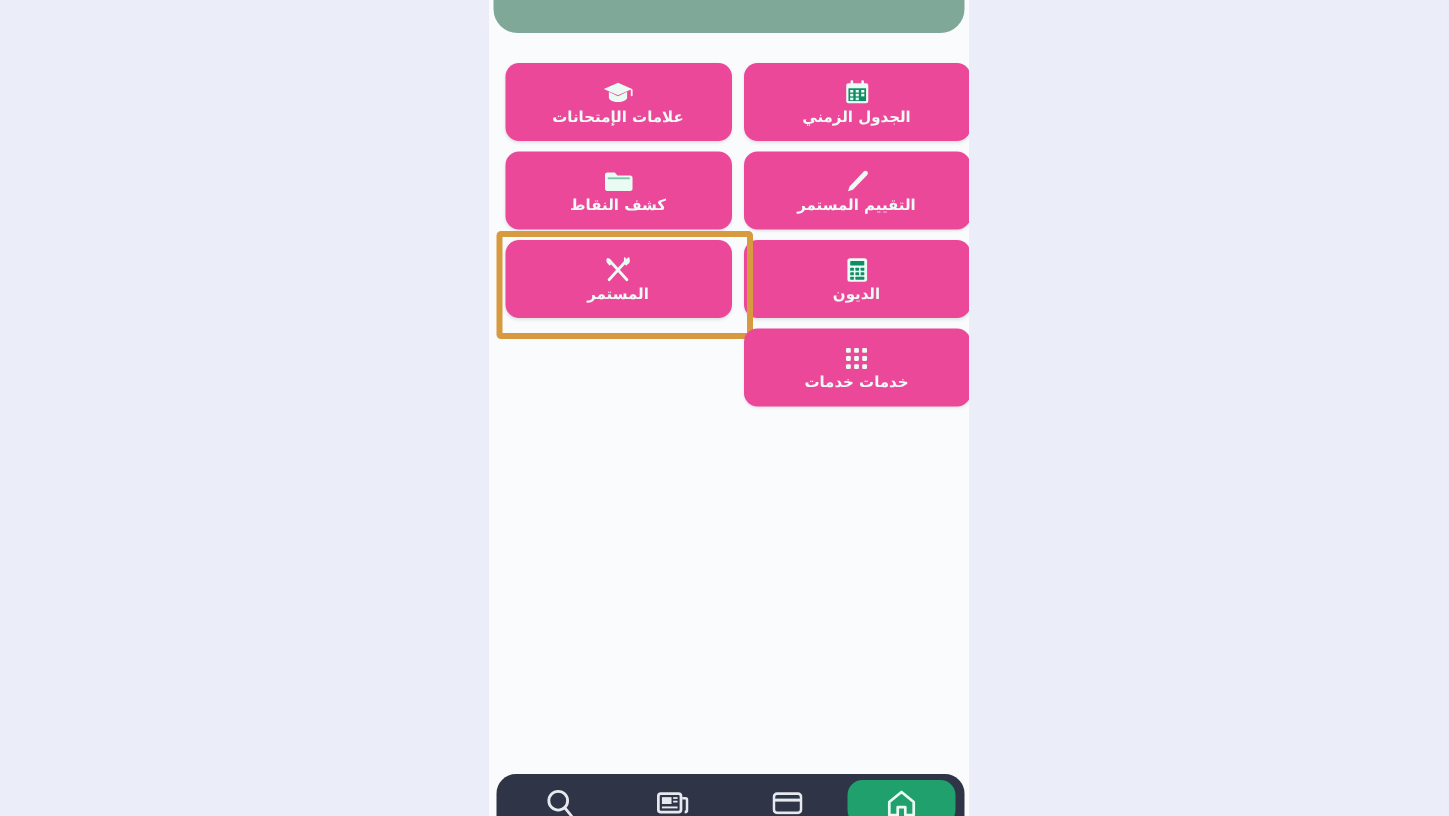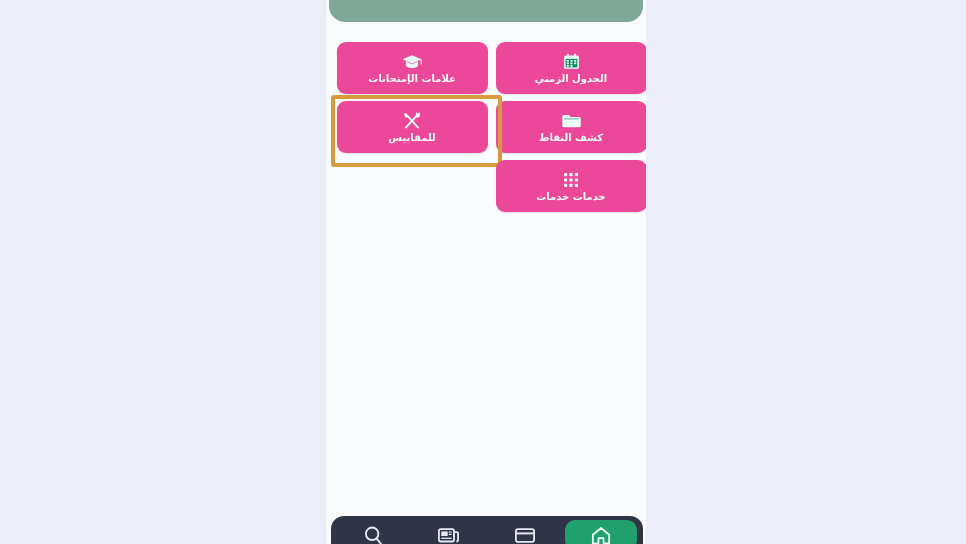--- a/index.html
+++ b/index.html
@@ -162,43 +162,70 @@
           <svg width="20" height="15" viewBox="0 0 22 16">
             <path d="M11 1 21.4 5.6 11 10.2.6 5.6z" fill="currentColor"></path>
             <path d="M4.3 7.7v4.1c0 1.9 3 3.3 6.7 3.3s6.7-1.4 6.7-3.3V7.7L11 10.9z" fill="currentColor"></path>
             <rect x="20.4" y="5.6" width="1.3" height="5.4" rx=".6" fill="currentColor"></rect>
           </svg>
         </span>
         <span class="label">علامات الإمتحانات</span>
       </div>
       <div class="tile">
         <span class="ico">
+          <svg width="16" height="16" viewBox="0 0 18 18">
+            <path d="M14.6 1.3a1.9 1.9 0 0 1 2.6 2.7L6.3 15.2l-3.7 1.2 1.2-3.7z" fill="currentColor"></path>
+          </svg>
+        </span>
+        <span class="label">التقييم المستمر</span>
+      </div>
+      <div class="tile">
+        <span class="ico">
           <svg width="19" height="15" viewBox="0 0 20 16">
             <path d="M1.8 2.2h5.4l1.9 2h9.1c.9 0 1.6.7 1.6 1.6v7.8c0 .9-.7 1.6-1.6 1.6H1.8c-.9 0-1.6-.7-1.6-1.6V3.8c0-.9.7-1.6 1.6-1.6z" fill="currentColor"></path>
             <rect x="2.2" y="5.6" width="15.6" height="1.3" fill="#0f8d66" opacity=".5"></rect>
           </svg>
         </span>
         <span class="label">كشف النقاط</span>
+      </div>
+      <div class="tile">
+        <span class="ico">
+          <svg width="15" height="18" viewBox="0 0 16 18">
+            <rect x="1" y="0.6" width="14" height="16.8" rx="1.8" fill="currentColor"></rect>
+            <rect x="3" y="2.6" width="10" height="3.2" rx=".6" fill="#0f8d66"></rect>
+            <g fill="#0f8d66">
+              <rect x="3" y="7.4" width="2.6" height="2.2" rx=".4"></rect>
+              <rect x="6.7" y="7.4" width="2.6" height="2.2" rx=".4"></rect>
+              <rect x="10.4" y="7.4" width="2.6" height="2.2" rx=".4"></rect>
+              <rect x="3" y="10.6" width="2.6" height="2.2" rx=".4"></rect>
+              <rect x="6.7" y="10.6" width="2.6" height="2.2" rx=".4"></rect>
+              <rect x="10.4" y="10.6" width="2.6" height="2.2" rx=".4"></rect>
+              <rect x="3" y="13.8" width="2.6" height="2.2" rx=".4"></rect>
+              <rect x="6.7" y="13.8" width="6.3" height="2.2" rx=".4"></rect>
+            </g>
+          </svg>
+        </span>
+        <span class="label">الديون</span>
       </div>
       <div class="tile selected">
         <span class="ico">
           <svg width="18" height="18" viewBox="0 0 20 20">
             <g stroke="currentColor" stroke-width="2.1" stroke-linecap="round" fill="none">
               <path d="M3.4 2.6 16.6 17.2"></path>
               <path d="M16.6 2.6 3.4 17.2"></path>
             </g>
             <g fill="currentColor">
               <path d="M2 1.2c-.9 1-.9 2.7 0 3.7l1.8 1.9 1.5-1.5-1.8-1.9c-.4-.5-.4-1.4 0-1.9z"></path>
               <path d="M18 1.2c.9 1 .9 2.7 0 3.7l-1.8 1.9-1.5-1.5 1.8-1.9c.4-.5.4-1.4 0-1.9z"></path>
               <rect x="14.4" y="0.6" width="1.3" height="4.6" rx=".6"></rect>
               <rect x="17.2" y="0.6" width="1.3" height="4.6" rx=".6"></rect>
             </g>
           </svg>
         </span>
-        <span class="label">للمقاييس</span>
+        <span class="label">المستمر</span>
       </div>
       <div class="tile">
         <span class="ico">
           <svg width="16" height="16" viewBox="0 0 16 16">
             <g fill="currentColor">
               <rect x="1" y="1" width="3.2" height="3.2" rx=".7"></rect>
               <rect x="6.4" y="1" width="3.2" height="3.2" rx=".7"></rect>
               <rect x="11.8" y="1" width="3.2" height="3.2" rx=".7"></rect>
               <rect x="1" y="6.4" width="3.2" height="3.2" rx=".7"></rect>
               <rect x="6.4" y="6.4" width="3.2" height="3.2" rx=".7"></rect>

